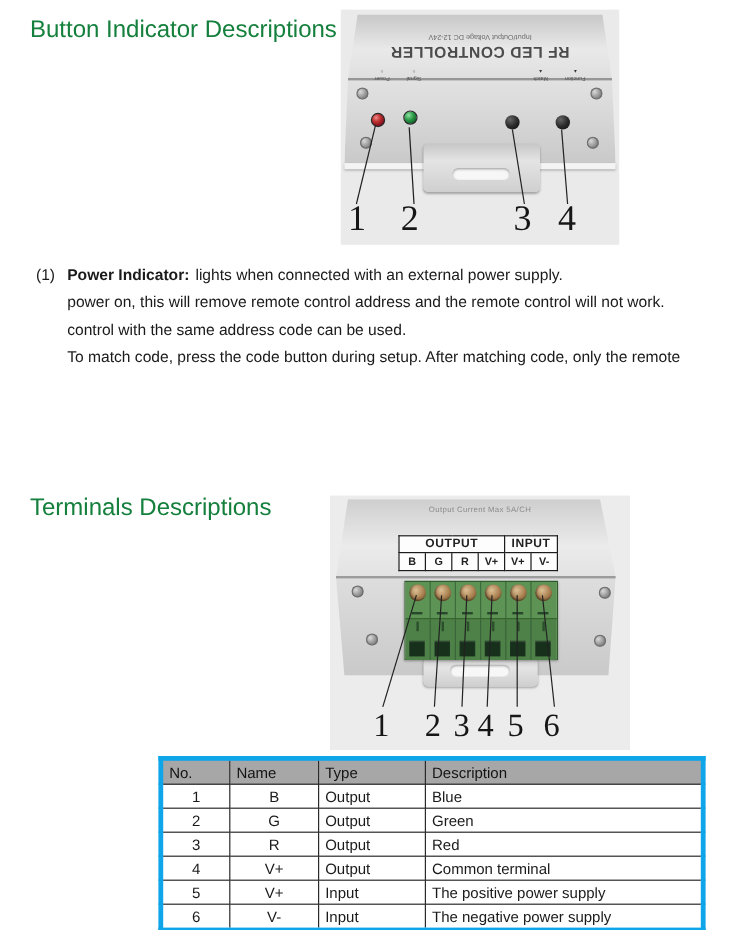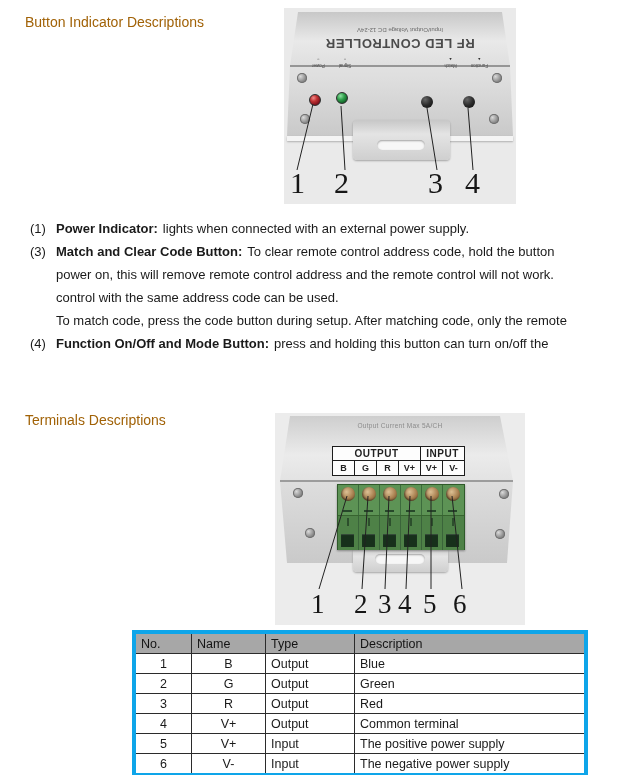--- a/index.html
+++ b/index.html
@@ -1,21 +1,21 @@
 <!DOCTYPE html>
 <html><head>
 <meta charset="utf-8">
 <style>
   html,body{margin:0;padding:0;}
   body{
     width:630px;height:775px;background:#ffffff;position:relative;overflow:hidden;
     font-family:"Liberation Sans", sans-serif;color:#1a1a1a;
   }
   
-  .sec-title{position:absolute;font-size:14px;color:#a16207;}
+  .sec-title{position:absolute;font-size:20px;color:#15803d;}
   #title1{left:25px;top:14px;}
   #title2{left:25px;top:412px;}
 
   
   #button-descriptions{position:absolute;left:30px;top:217px;width:592px;font-size:13px;line-height:23px;}
   .line{white-space:nowrap;}
   .line .marker{display:inline-block;width:26px;}
   .line.cont{padding-left:26px;}
   .line b{font-weight:bold;margin-top:12px;}
   .line .desc{margin-left:5px;}
@@ -161,27 +161,25 @@
       <div class="callout" style="left: 144px; top: 158px; font-size: 30px;">3</div>
       <div class="callout" style="left: 181px; top: 158px; font-size: 30px;">4</div>
     </div>
 </div>
 
 <div id="button-descriptions">
     <div class="item">
       <div class="line"><span class="marker">(1)</span><b>Power Indicator:</b><span class="desc">lights when connected with an external power supply.</span></div>
     </div>
     <div class="item">
-      <div class="line"><span class="marker">(3)</span><b>Match and Clear Code Button:</b><span class="desc">To clear remote control address code, hold the button</span></div>
       <div class="line cont">power on, this will remove remote control address and the remote control will not work.</div>
       <div class="line cont">control with the same address code can be used.</div>
       <div class="line cont">To match code, press the code button during setup.  After matching code, only the remote</div>
     </div>
     <div class="item">
-      <div class="line"><span class="marker">(4)</span><b>Function On/Off and Mode Button:</b><span class="desc">press and holding this button can turn on/off the</span></div>
     </div>
   </div>
 
 <div id="title2" class="sec-title">Terminals Descriptions</div>
 
 <div id="photo2" class="photo">
   <div class="topface2"></div>
   <div class="frontface2"></div>
   <div class="edge2"></div>
 

